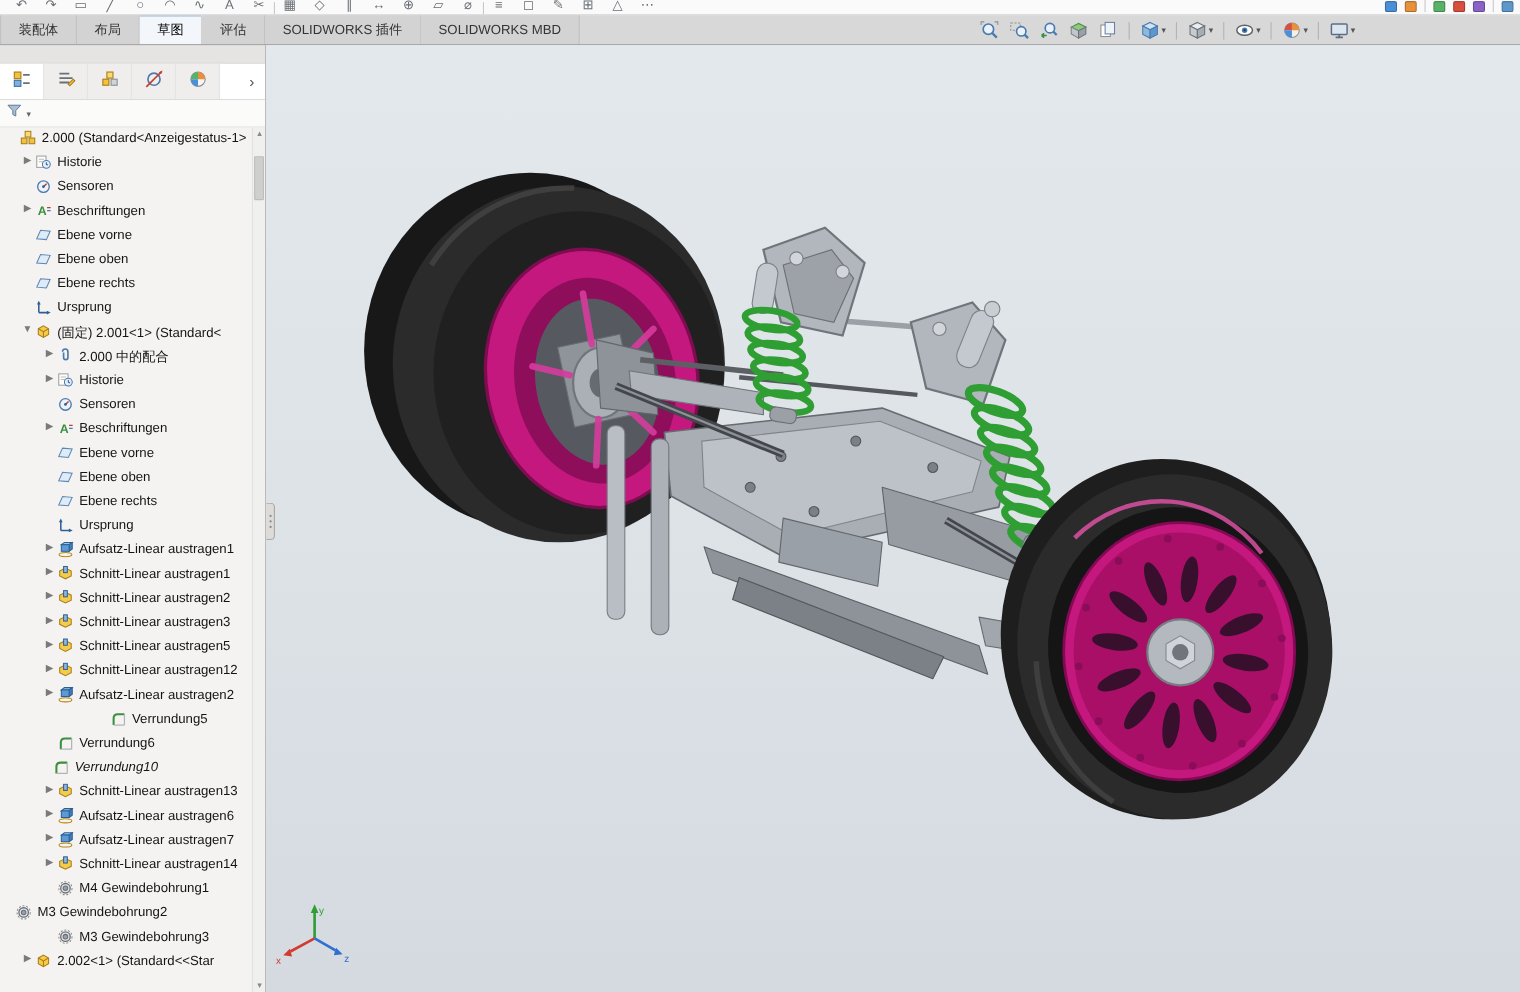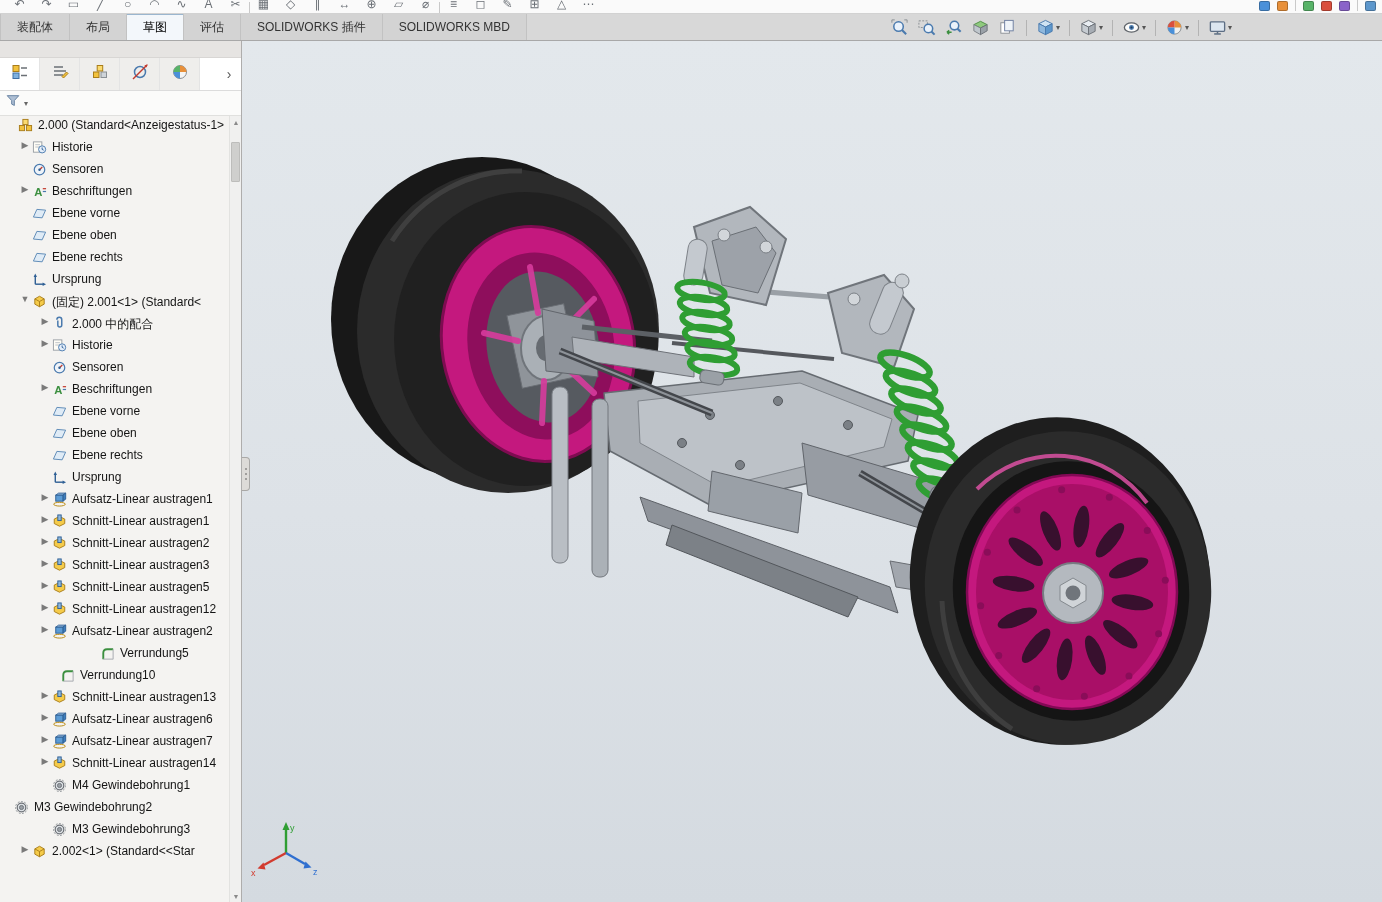--- a/index.html
+++ b/index.html
@@ -495,21 +495,32 @@
               <span class="tr-arrow"></span>
               <span class="tr-icon">
                 <svg width="15" height="15" viewBox="0 0 16 16">
                   <path d="M3.5,14 V7.5 Q3.5,3.5 7.5,3.5 H14" fill="none" stroke="#3b8f3f" stroke-width="2"></path>
                   <line x1="3.5" y1="14" x2="14" y2="14" stroke="#b0b4b8" stroke-width="1.2"></line>
                   <line x1="14" y1="3.5" x2="14" y2="14" stroke="#b0b4b8" stroke-width="1.2"></line>
                 </svg>
               </span>
               <span class="tr-label">Verrundung5</span>
             </div>
-            <div class="tree-row" style="padding-left: 46px;">
+            <div class="tree-row" style="padding-left: 38px;">
+              <span class="tr-arrow"></span>
+              <span class="tr-icon">
+                <svg width="15" height="15" viewBox="0 0 16 16">
+                  <path d="M3.5,14 V7.5 Q3.5,3.5 7.5,3.5 H14" fill="none" stroke="#3b8f3f" stroke-width="2"></path>
+                  <line x1="3.5" y1="14" x2="14" y2="14" stroke="#b0b4b8" stroke-width="1.2"></line>
+                  <line x1="14" y1="3.5" x2="14" y2="14" stroke="#b0b4b8" stroke-width="1.2"></line>
+                </svg>
+              </span>
+              <span class="tr-label">Verrundung6</span>
+            </div>
+            <div class="tree-row" style="padding-left: 34px; font-style: italic;">
               <span class="tr-arrow"></span>
               <span class="tr-icon">
                 <svg width="15" height="15" viewBox="0 0 16 16">
                   <path d="M3.5,14 V7.5 Q3.5,3.5 7.5,3.5 H14" fill="none" stroke="#3b8f3f" stroke-width="2"></path>
                   <line x1="3.5" y1="14" x2="14" y2="14" stroke="#b0b4b8" stroke-width="1.2"></line>
                   <line x1="14" y1="3.5" x2="14" y2="14" stroke="#b0b4b8" stroke-width="1.2"></line>
                 </svg>
               </span>
               <span class="tr-label">Verrundung10</span>
             </div>

